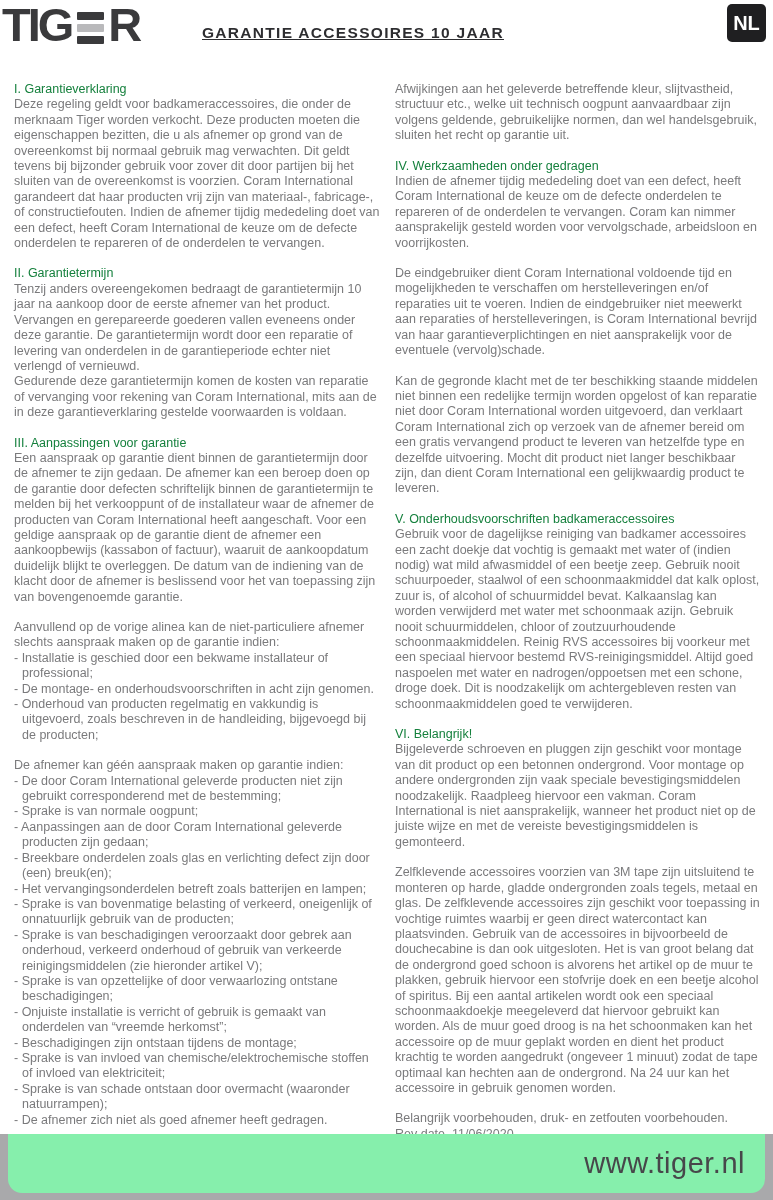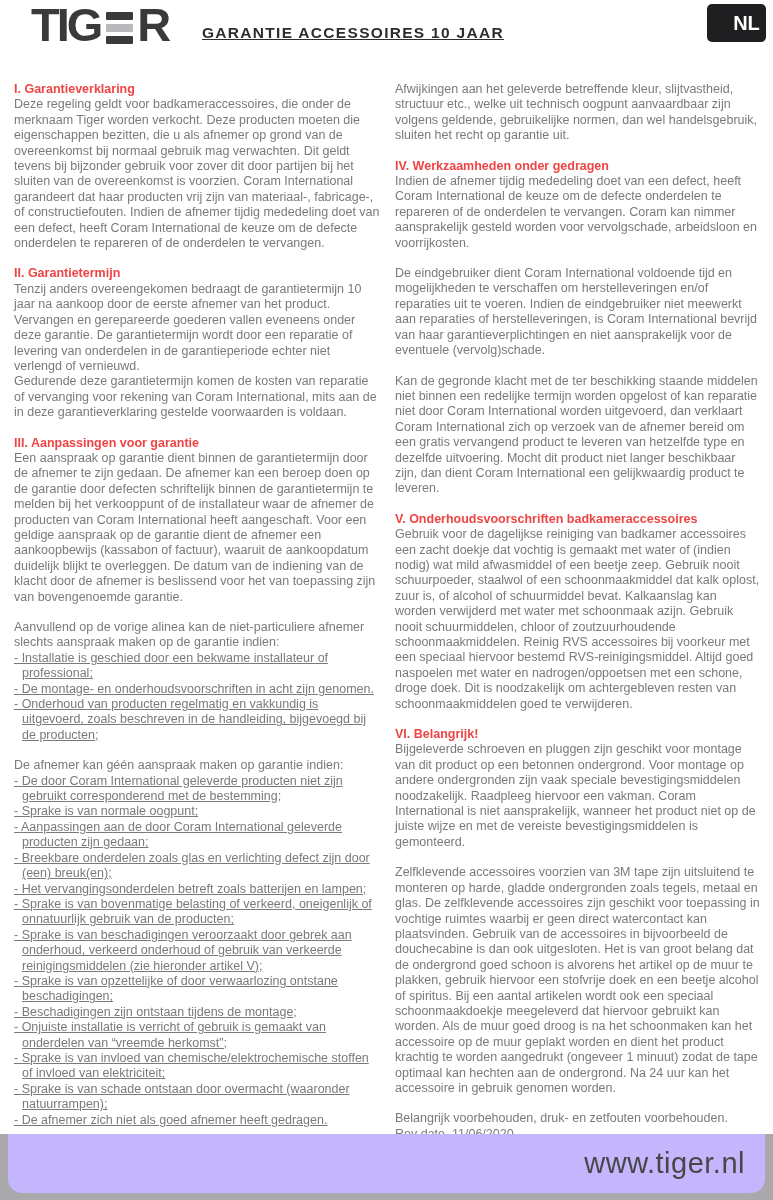--- a/index.html
+++ b/index.html
@@ -3,50 +3,50 @@
 <meta charset="utf-8">
 <style>
   html,body { margin:0; padding:0; background:#ffffff; }
   .page {
     position:relative; width:773px; height:1200px; background:#ffffff;
     font-family:"Liberation Sans", sans-serif; overflow:hidden;
   }
 
   
   .header { position:absolute; top:0; left:0; right:0; height:72px; }
-  .logo { position:absolute; left:31px; top:4px; display:flex; align-items:flex-start;justify-content:flex-end; }
+  .logo { position:absolute; left:2px; top:4px; display:flex; align-items:flex-start;justify-content:flex-end; }
   .logo-text {
     font-weight:bold; font-size:47px; line-height:42px;
     color:#3a3a3c; letter-spacing:-3px;
   }
   .logo-text.right { margin-left:4px; }
   .logo-e { display:flex; flex-direction:column; gap:4px; margin:8px 0 0 6px; }
   .logo-e .bar { width:27px; height:8px; border-radius:1px; }
   .doc-title {
     position:absolute; left:202px; top:24px;
     font-weight:bold; font-size:15.5px; letter-spacing:1.3px; color:#2d2d30;
     white-space:nowrap;
     text-decoration:underline;
   }
   .badge {
     position:absolute; right:7px; top:4px; width:39px; height:38px;
     border-radius:5px; color:#ffffff; font-weight:bold; font-size:20px;
-    display:flex; align-items:center; justify-content:center;padding-left:20px;
+    display:flex; align-items:center; justify-content:center;
   }
 
   
   .columns {
     position:absolute; top:82px; left:14px; width:747px;
     display:flex; gap:15px;
   }
   .column { width:366px; font-size:12.5px; line-height:15.4px; color:#7a7a7c; }
   .column p { margin:0; }
-  .column .heading { font-weight:bold; color:#ef4444; }
+  .column .heading { font-weight:normal; color:#15803d; }
   .gap { margin-bottom:15px !important; }
-  .blist { margin:0; padding:0; list-style:none;text-decoration:underline; }
+  .blist { margin:0; padding:0; list-style:none; }
   .blist li { padding-left:8px; text-indent:-8px; }
 
   
   .footer { position:absolute; left:0; right:0; bottom:0; height:66px; background:#a9a9ab; }
   .footer-bar {
     position:absolute; left:8px; right:8px; top:0; bottom:7px;
     background:#b7b7b9; border-radius:0 0 14px 14px;
     display:flex; align-items:center; justify-content:flex-end; padding-right:20px;
     box-sizing:border-box;
   }
@@ -90,22 +90,22 @@
         <p class="para">De afnemer kan géén aanspraak maken op garantie indien:</p>
         <ul class="blist">
           <li>- De door Coram International geleverde producten niet zijn gebruikt corresponderend met de bestemming;</li>
           <li>- Sprake is van normale oogpunt;</li>
           <li>- Aanpassingen aan de door Coram International geleverde producten zijn gedaan;</li>
           <li>- Breekbare onderdelen zoals glas en verlichting defect zijn door (een) breuk(en);</li>
           <li>- Het vervangingsonderdelen betreft zoals batterijen en lampen;</li>
           <li>- Sprake is van bovenmatige belasting of verkeerd, oneigenlijk of onnatuurlijk gebruik van de producten;</li>
           <li>- Sprake is van beschadigingen veroorzaakt door gebrek aan onderhoud, verkeerd onderhoud of gebruik van verkeerde reinigingsmiddelen (zie hieronder artikel V);</li>
           <li>- Sprake is van opzettelijke of door verwaarlozing ontstane beschadigingen;</li>
+          <li>- Onjuiste installatie is verricht of gebruik is gemaakt van onderdelen van “vreemde herkomst”;</li>
           <li>- Beschadigingen zijn ontstaan tijdens de montage;</li>
-          <li>- Onjuiste installatie is verricht of gebruik is gemaakt van onderdelen van “vreemde herkomst”;</li>
           <li>- Sprake is van invloed van chemische/elektrochemische stoffen of invloed van elektriciteit;</li>
           <li>- Sprake is van schade ontstaan door overmacht (waaronder natuurrampen);</li>
           <li>- De afnemer zich niet als goed afnemer heeft gedragen.</li>
         </ul>
       </div>
     <div class="column" id="col-right">
         <p class="para gap">Afwijkingen aan het geleverde betreffende kleur, slijtvastheid, structuur etc., welke uit technisch oogpunt aanvaardbaar zijn volgens geldende, gebruikelijke normen, dan wel handelsgebruik, sluiten het recht op garantie uit.</p>
         <p class="heading">IV. Werkzaamheden onder gedragen</p>
         <p class="para gap">Indien de afnemer tijdig mededeling doet van een defect, heeft Coram International de keuze om de defecte onderdelen te repareren of de onderdelen te vervangen. Coram kan nimmer aansprakelijk gesteld worden voor vervolgschade, arbeidsloon en voorrijkosten.</p>
         <p class="para gap">De eindgebruiker dient Coram International voldoende tijd en mogelijkheden te verschaffen om herstelleveringen en/of reparaties uit te voeren. Indien de eindgebruiker niet meewerkt aan reparaties of herstelleveringen, is Coram International bevrijd van haar garantieverplichtingen en niet aansprakelijk voor de eventuele (vervolg)schade.</p>
@@ -115,18 +115,18 @@
         <p class="heading">VI. Belangrijk!</p>
         <p class="para gap">Bijgeleverde schroeven en pluggen zijn geschikt voor montage van dit product op een betonnen ondergrond. Voor montage op andere ondergronden zijn vaak speciale bevestigingsmiddelen noodzakelijk. Raadpleeg hiervoor een vakman. Coram International is niet aansprakelijk, wanneer het product niet op de juiste wijze en met de vereiste bevestigingsmiddelen is gemonteerd.</p>
         <p class="para gap">Zelfklevende accessoires voorzien van 3M tape zijn uitsluitend te monteren op harde, gladde ondergronden zoals tegels, metaal en glas. De zelfklevende accessoires zijn geschikt voor toepassing in vochtige ruimtes waarbij er geen direct watercontact kan plaatsvinden. Gebruik van de accessoires in bijvoorbeeld de douchecabine is dan ook uitgesloten. Het is van groot belang dat de ondergrond goed schoon is alvorens het artikel op de muur te plakken, gebruik hiervoor een stofvrije doek en een beetje alcohol of spiritus. Bij een aantal artikelen wordt ook een speciaal schoonmaakdoekje meegeleverd dat hiervoor gebruikt kan worden. Als de muur goed droog is na het schoonmaken kan het accessoire op de muur geplakt worden en dient het product krachtig te worden aangedrukt (ongeveer 1 minuut) zodat de tape optimaal kan hechten aan de ondergrond. Na 24 uur kan het accessoire in gebruik genomen worden.</p>
         <p class="para">Belangrijk voorbehouden, druk- en zetfouten voorbehouden.</p>
         <p class="para gap">Rev date. 11/06/2020</p>
         <p class="para">CORAM, Hogeweg 87-93, 5301 LK Zaltbommel, The Netherlands</p>
       </div>
   </div>
 
   <div class="footer" style="background: rgb(169, 169, 171);">
-    <div class="footer-bar" style="background: #c4b5fd;">
+    <div class="footer-bar" style="background: #86efac;">
       <span class="footer-url">www.tiger.nl</span>
     </div>
   </div>
 
 </div>
 
 </body></html>

